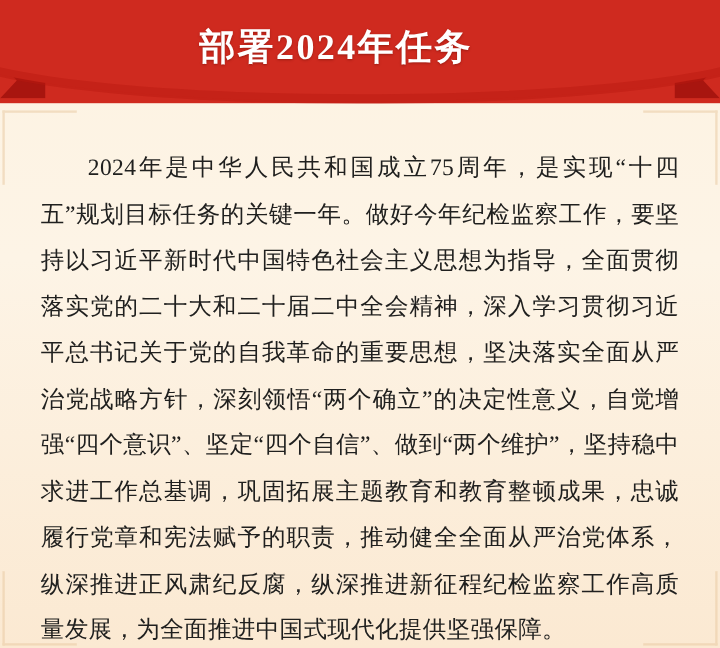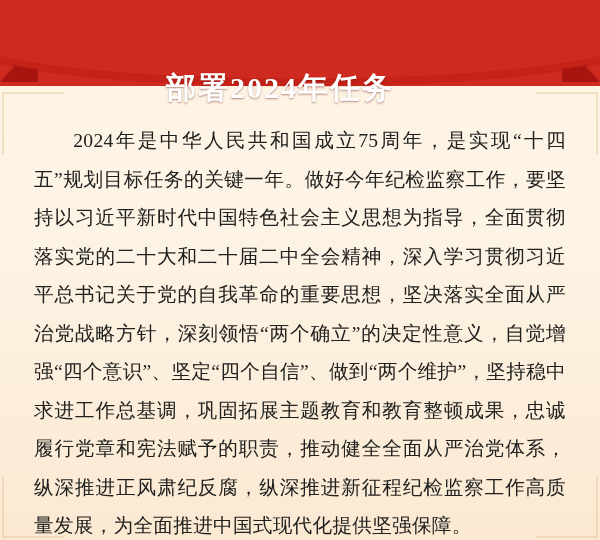--- a/index.html
+++ b/index.html
@@ -66,21 +66,20 @@
     width: 560px;
     height: 80px;
     line-height: 80px;
     text-align: center;
     color: #ffffff;
     font-size: 30px;
     font-weight: bold;
     letter-spacing: 2px;
     font-family: "Liberation Serif", "DejaVu Serif", serif;
     text-shadow: 0 1px 2px rgba(90,10,5,0.45);
-    margin-top: 48px;
   }
 
   
   .content {
     position: absolute;
     top: 96px;
     left: 0;
     width: 600px;
     height: 444px;
     box-sizing: border-box;

